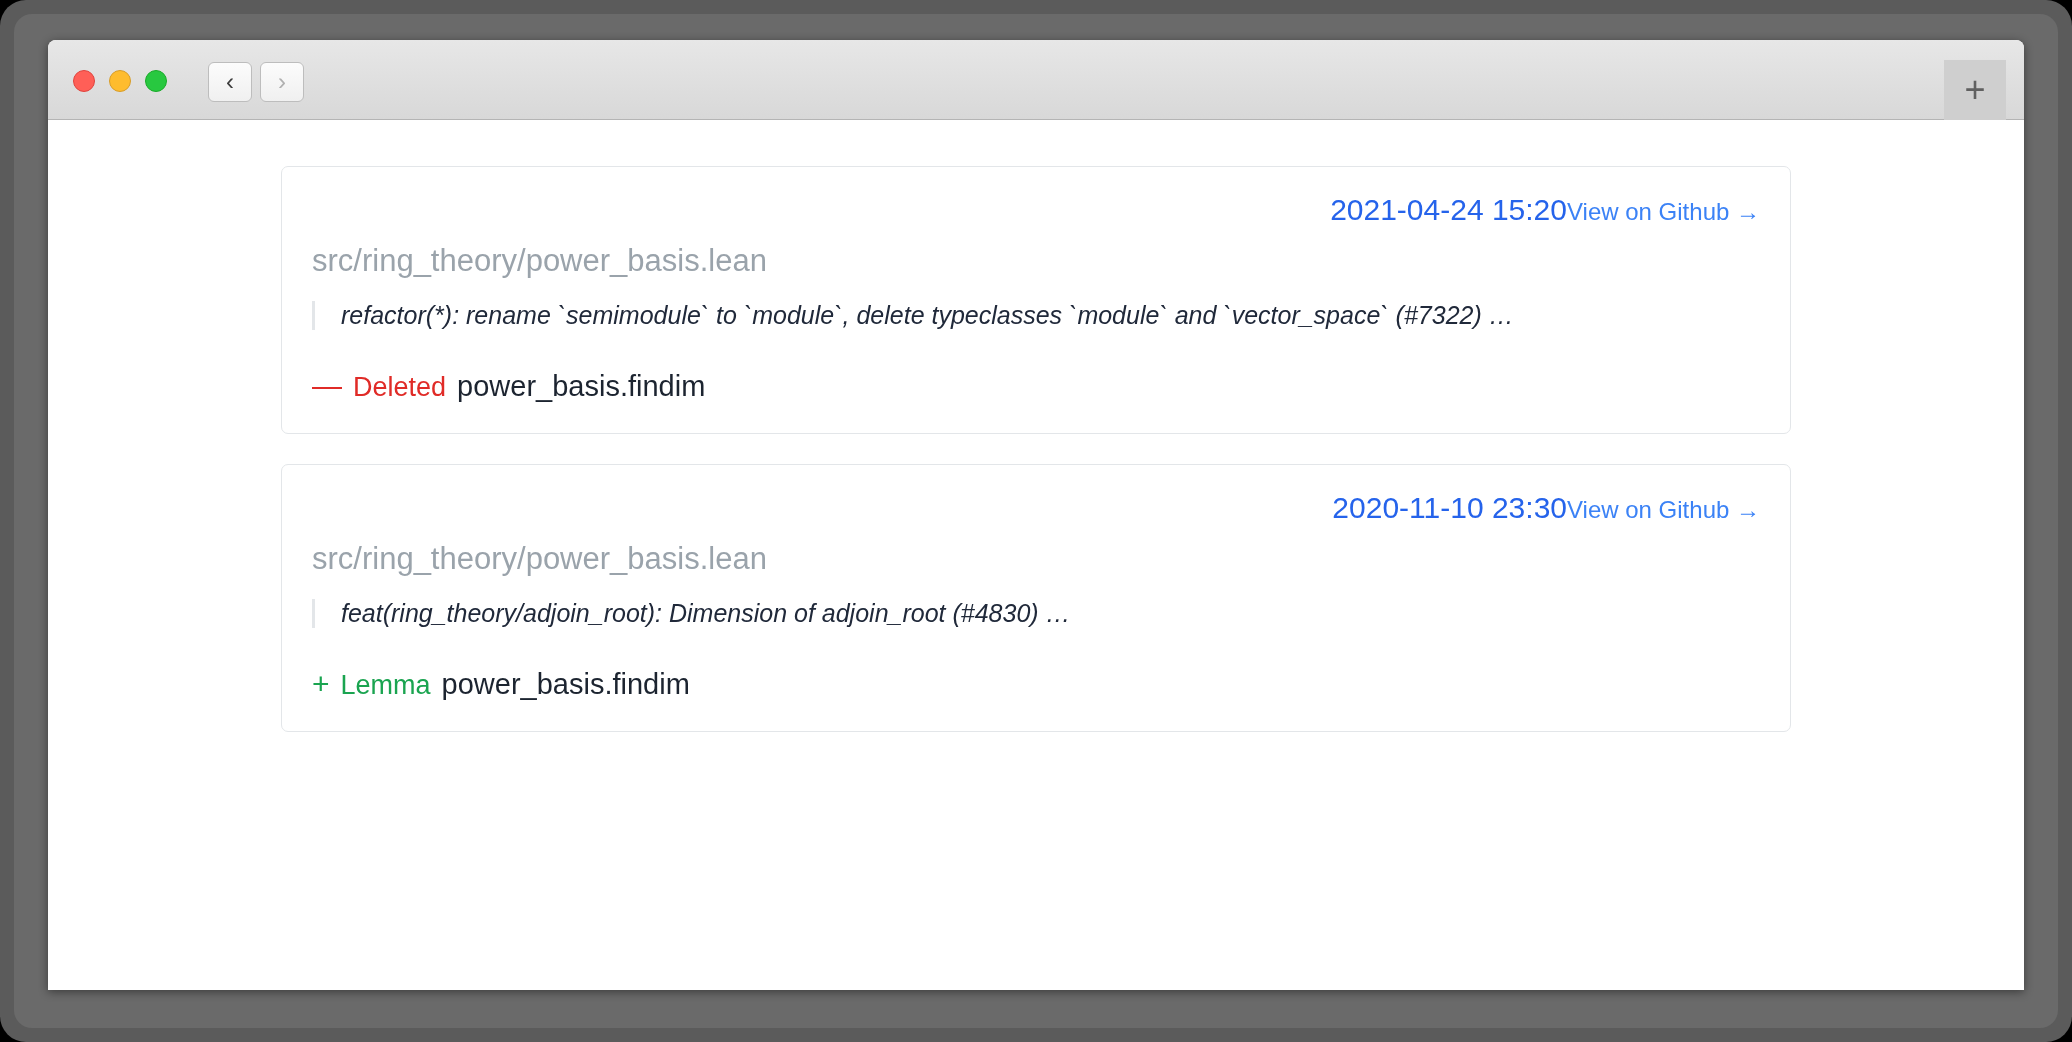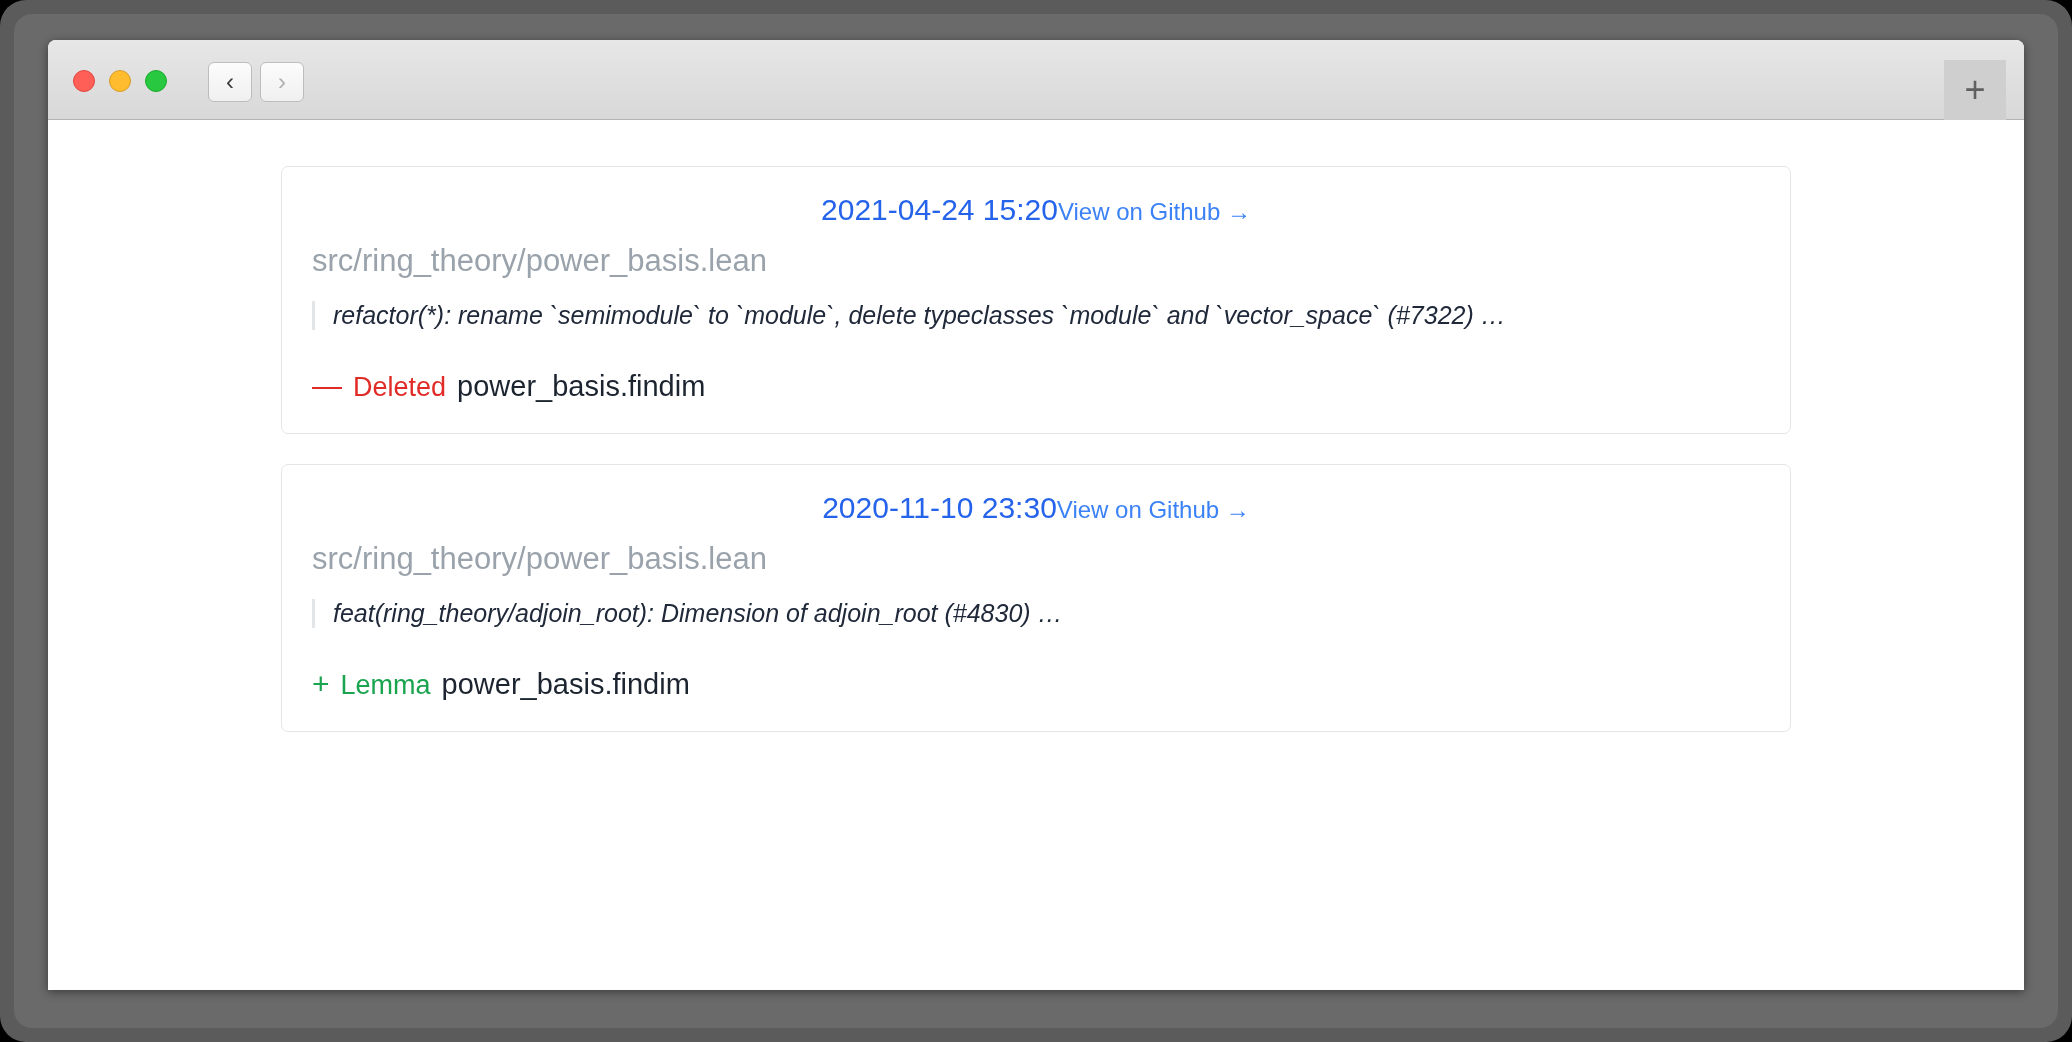--- a/index.html
+++ b/index.html
@@ -141,42 +141,42 @@
   
   .card {
     border: 1px solid #e3e6e9;
     border-radius: 7px;
     padding: 26px 30px 30px 30px;
     margin-bottom: 30px;
     background: #fff;
   }
   .card-head {
     display: flex; align-items: baseline;
-    justify-content: center;
+    justify-content: flex-end;
   }
   .card-date {
     color: #2563eb;
     font-size: 30px;
     font-weight: 500;
     text-decoration: none;
   }
   .card-gh {
     color: #3b82f6;
     font-size: 24px;
     text-decoration: none;
     white-space: nowrap;
   }
   .card-path {
     color: #9aa3ab;
     font-size: 31px;
     margin-top: 16px;
   }
   .card-msg {
     margin-top: 22px;
-    padding-left: 18px;
+    padding-left: 26px;
     border-left: 3px solid #e3e6e9;
     font-style: italic;
     font-size: 25px;
     color: #20293a;
     white-space: nowrap;
     overflow: hidden;
   }
   .card-change {
     margin-top: 26px;
     font-size: 29px;

